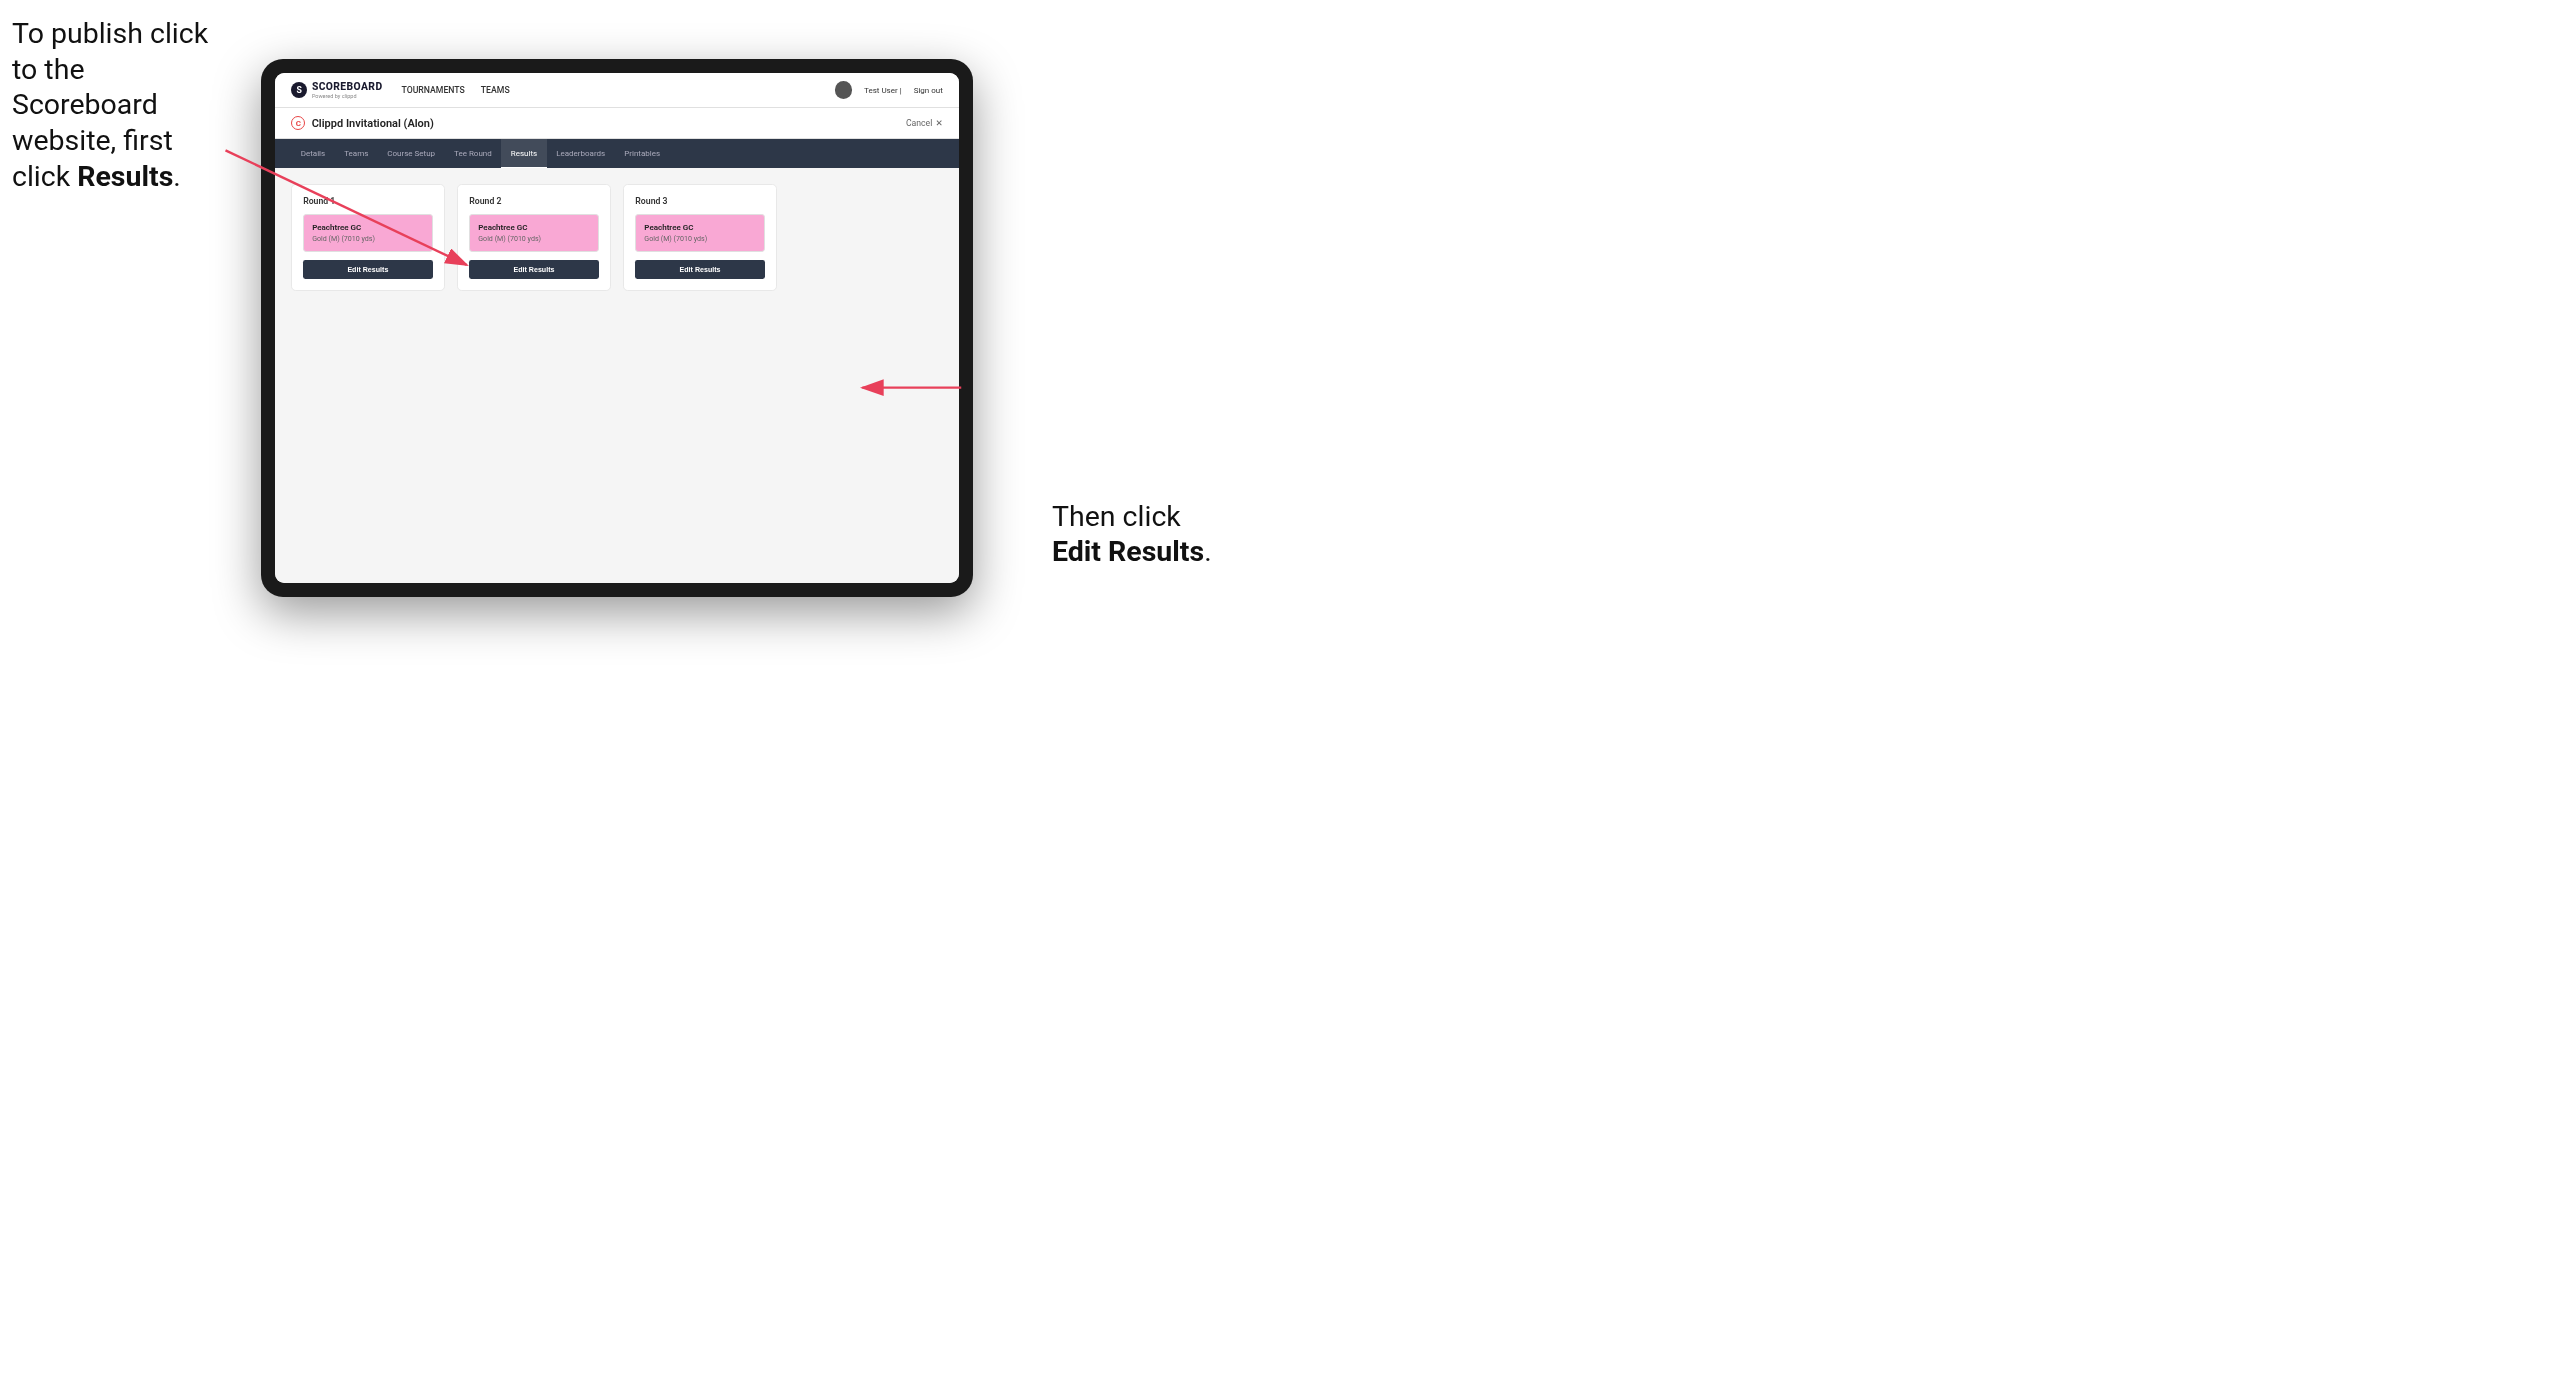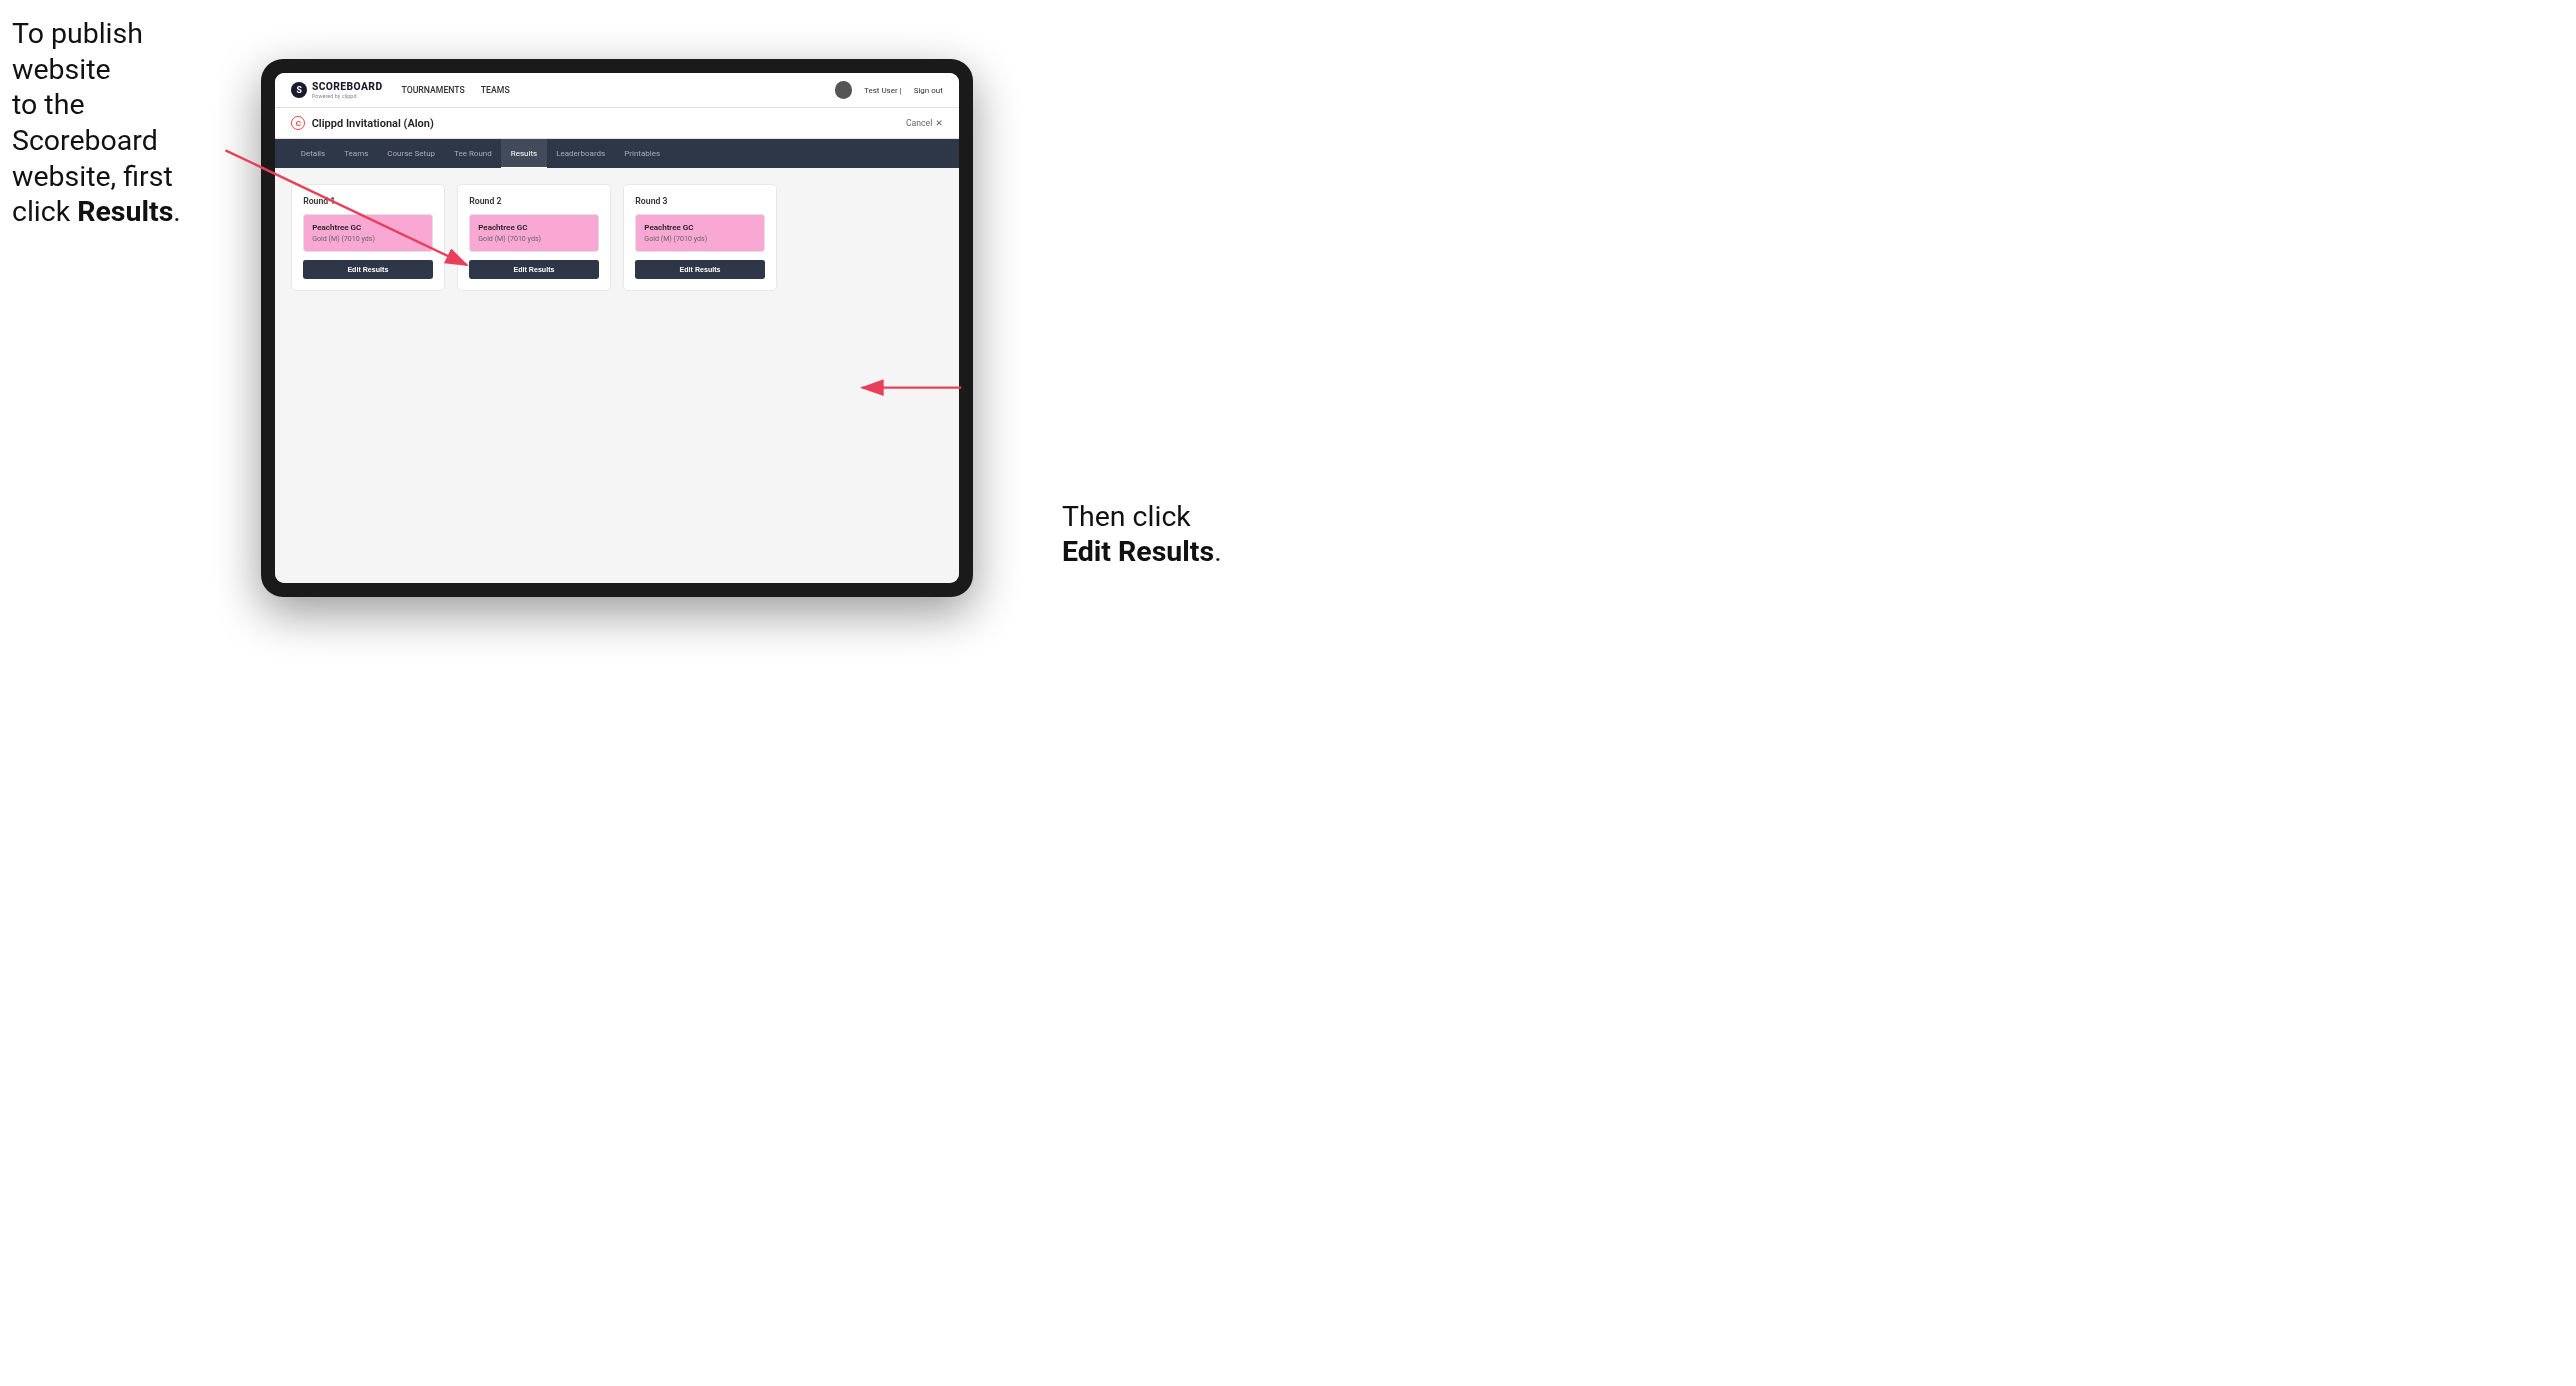--- a/index.html
+++ b/index.html
@@ -22,21 +22,21 @@
       color: #111111;
       width: 222px;
       z-index: 10;
     }
     .instruction-text strong { font-weight: 700; }
 
     
     .instruction-text-right {
       position: absolute;
       bottom: 123px;
-      right: 20px;
+      right: 30px;
       font-size: 28.5px;
       line-height: 1.25;
       color: #111111;
       width: 206px;
       z-index: 10;
       text-align: left;
       margin-left: 9px;
     }
     .instruction-text-right strong { font-weight: 700; }
 
@@ -280,21 +280,21 @@
       width: 1288px;
       height: 693px;
       pointer-events: none;
       z-index: 20;
     }
   </style>
 </head>
 <body>
 
 <div class="instruction-text">
-  <span>To publish website</span><br>
+  <span>To publish click</span><br>
   <span>to the Scoreboard</span><br>
   <span>website, first</span><br>
   <span>click </span><strong>Results</strong><span>.</span>
 </div>
 
 <div class="tablet">
   <div class="tablet-screen">
 
     <div class="top-nav">
       <div class="logo-area">

